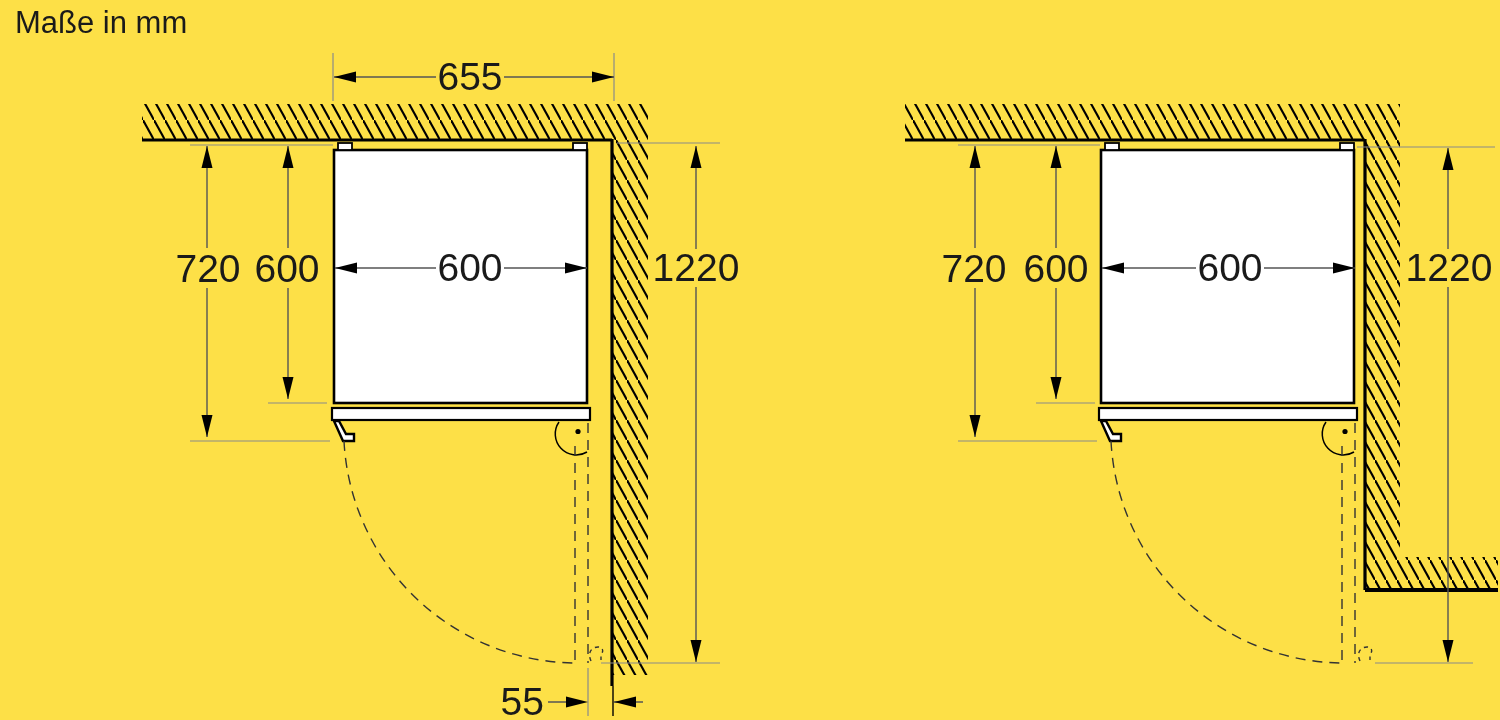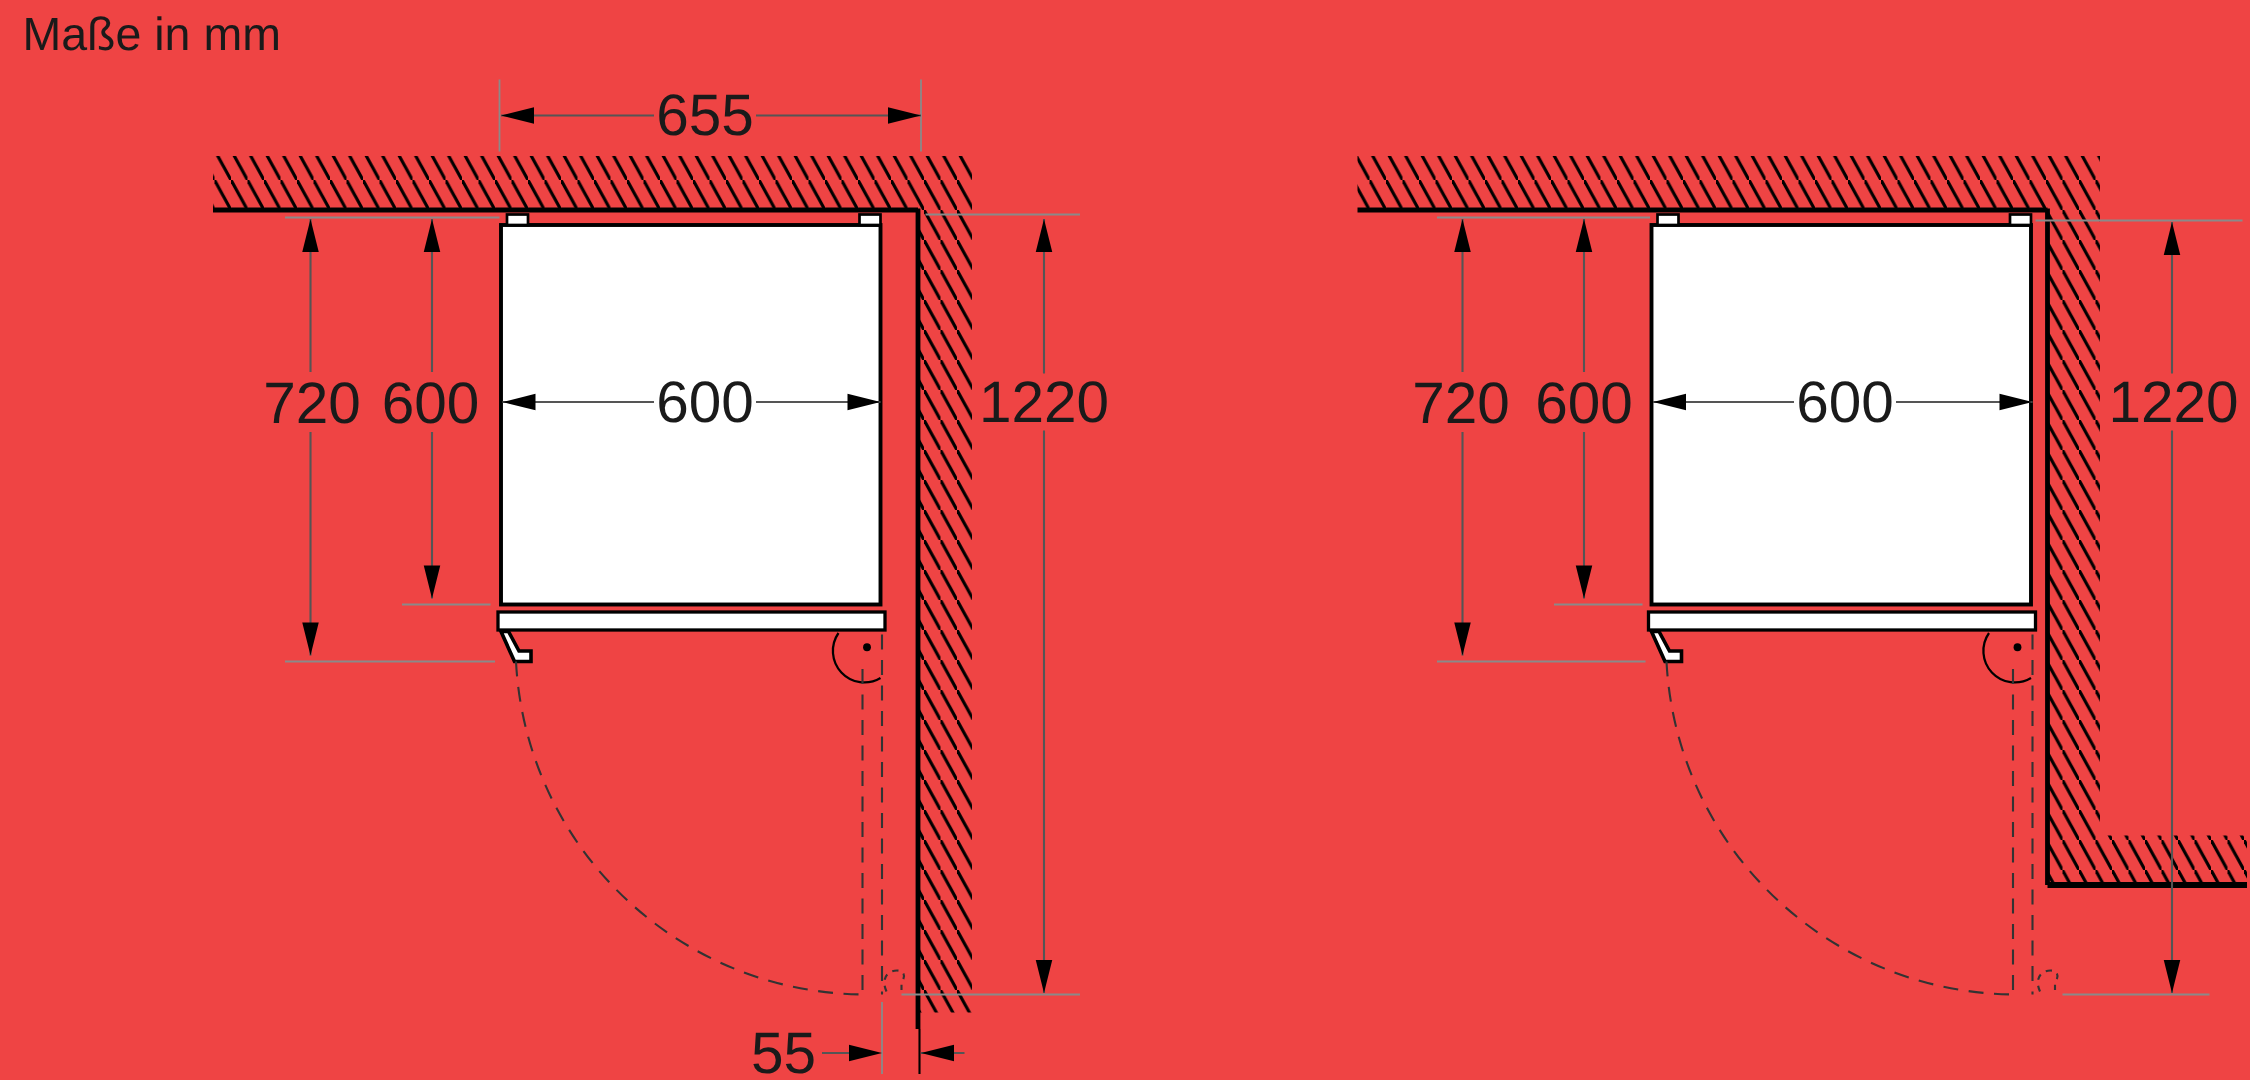--- a/index.html
+++ b/index.html
@@ -1,16 +1,16 @@
 <!DOCTYPE html>
 <html><head>
 <meta charset="utf-8">
 <style>
   html,body{margin:0;padding:0;background:#ffffff;}
-  .page{position:relative;width:1500px;height:720px;background:#ef4444;overflow:hidden;
+  .page{position:relative;width:1500px;height:720px;background:#fde047;overflow:hidden;
         font-family:"Liberation Sans", sans-serif;}
   svg{display:block;}
   .dim-text{font-family:"Liberation Sans", sans-serif;font-size:39px;fill:#1a1a1a;}
   .title-text{font-family:"Liberation Sans", sans-serif;font-size:31px;fill:#1a1a1a;}
 </style>
 </head>
 <body>
 
 <div class="page">
 <svg width="1500" height="720" viewBox="0 0 1500 720">

